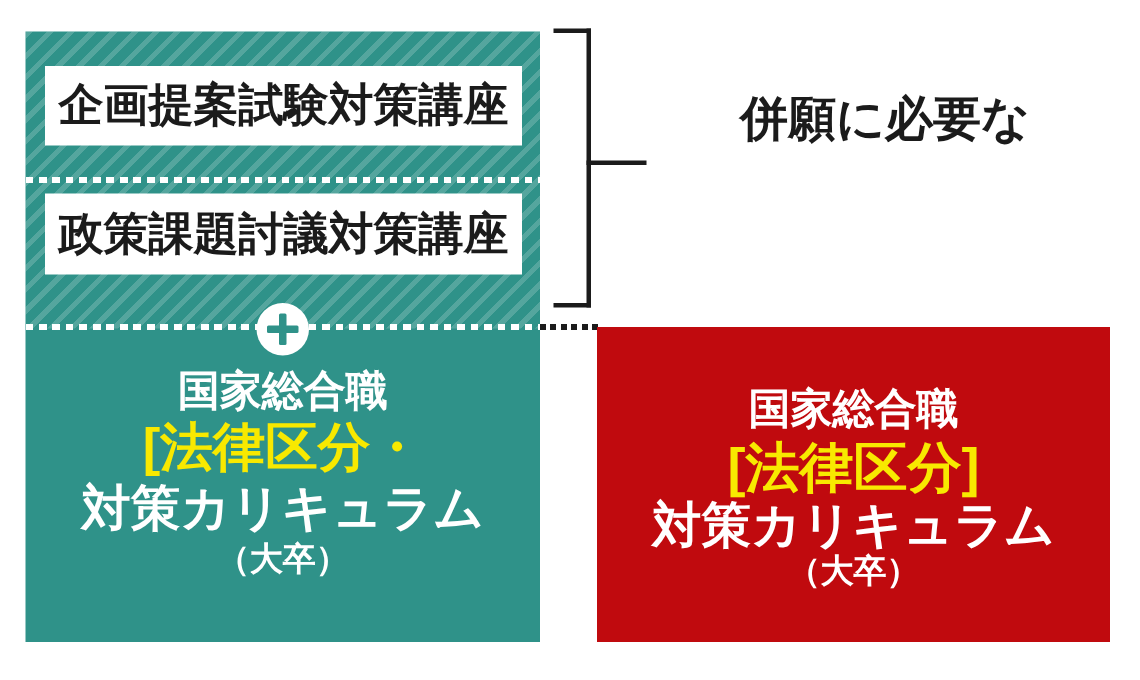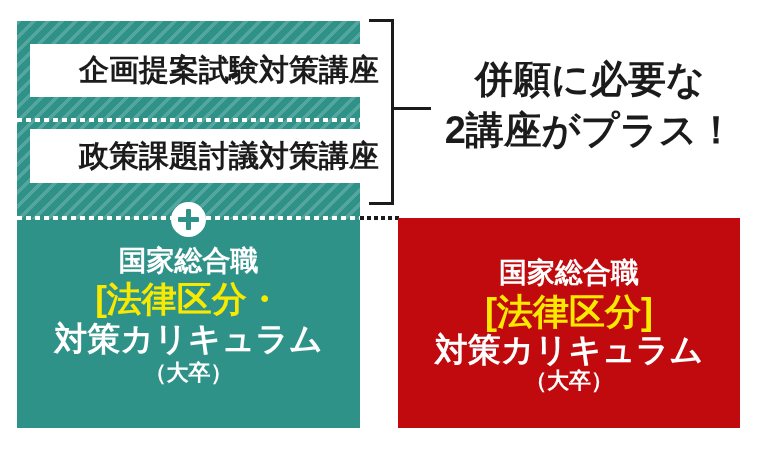--- a/index.html
+++ b/index.html
@@ -30,21 +30,20 @@
   }
   .course-box {
     position: absolute;
     left: 13px;
     width: 318px; height: 53px;
     background: #ffffff;
     display: flex; align-items: center; justify-content: center;
     color: var(--ink, #1b1b1b);
     font-size: 30px; font-weight: 700; letter-spacing: 0px;
     white-space: nowrap;
-    padding-left: 40px;
   }
   .course-box.first  { top: 23px; }
   .course-box.second { top: 108px; height: 54px; }
 
   .dash-white {
     position: absolute;
     left: 0; width: 343px; height: 4px;
     background-image: repeating-linear-gradient(90deg,
       #ffffff 0 5px, transparent 5px 9px);
   }
@@ -88,21 +87,21 @@
   .bracket-top  { left: 369px; top: 19px;  width: 25px; height: 3px; }
   .bracket-bot  { left: 369px; top: 202px; width: 25px; height: 3px; }
   .bracket-mid  { left: 391px; top: 107px; width: 40px; height: 3px; }
 
   .headline {
     position: absolute;
     left: 420px; top: 54px;
     width: 340px;
     text-align: center;
     color: var(--ink, #1b1b1b);
-    font-size: 38px; font-weight: 700;
+    font-size: 32px; font-weight: 700;
     line-height: 51px;
     white-space: nowrap;
   }
 
   
   .connector-dots {
     position: absolute;
     left: 360px; top: 216px;
     width: 40px; height: 4px;
     background-image: repeating-linear-gradient(90deg,
@@ -154,21 +153,20 @@
     </div>
   </div>
 
   <div class="bracket-part bracket-vert"></div>
   <div class="bracket-part bracket-top"></div>
   <div class="bracket-part bracket-bot"></div>
   <div class="bracket-part bracket-mid"></div>
 
   <div class="headline">
     <div>併願に必要な</div>
-    <div>2講座がプラス！</div>
   </div>
 
   <div class="connector-dots"></div>
 
   <div class="red-card">
     <div class="title">国家総合職</div>
     <div class="hl">[法律区分]</div>
     <div class="subtitle">対策カリキュラム</div>
     <div class="note">（大卒）</div>
   </div>

